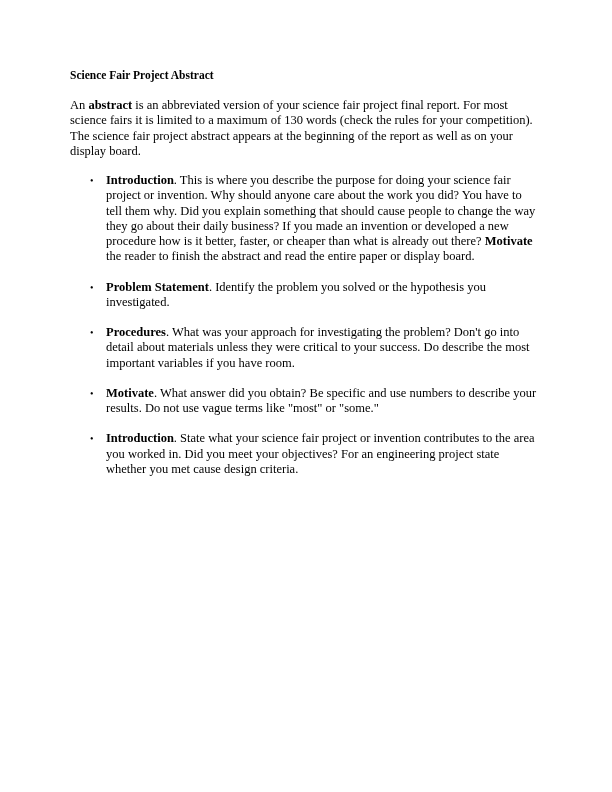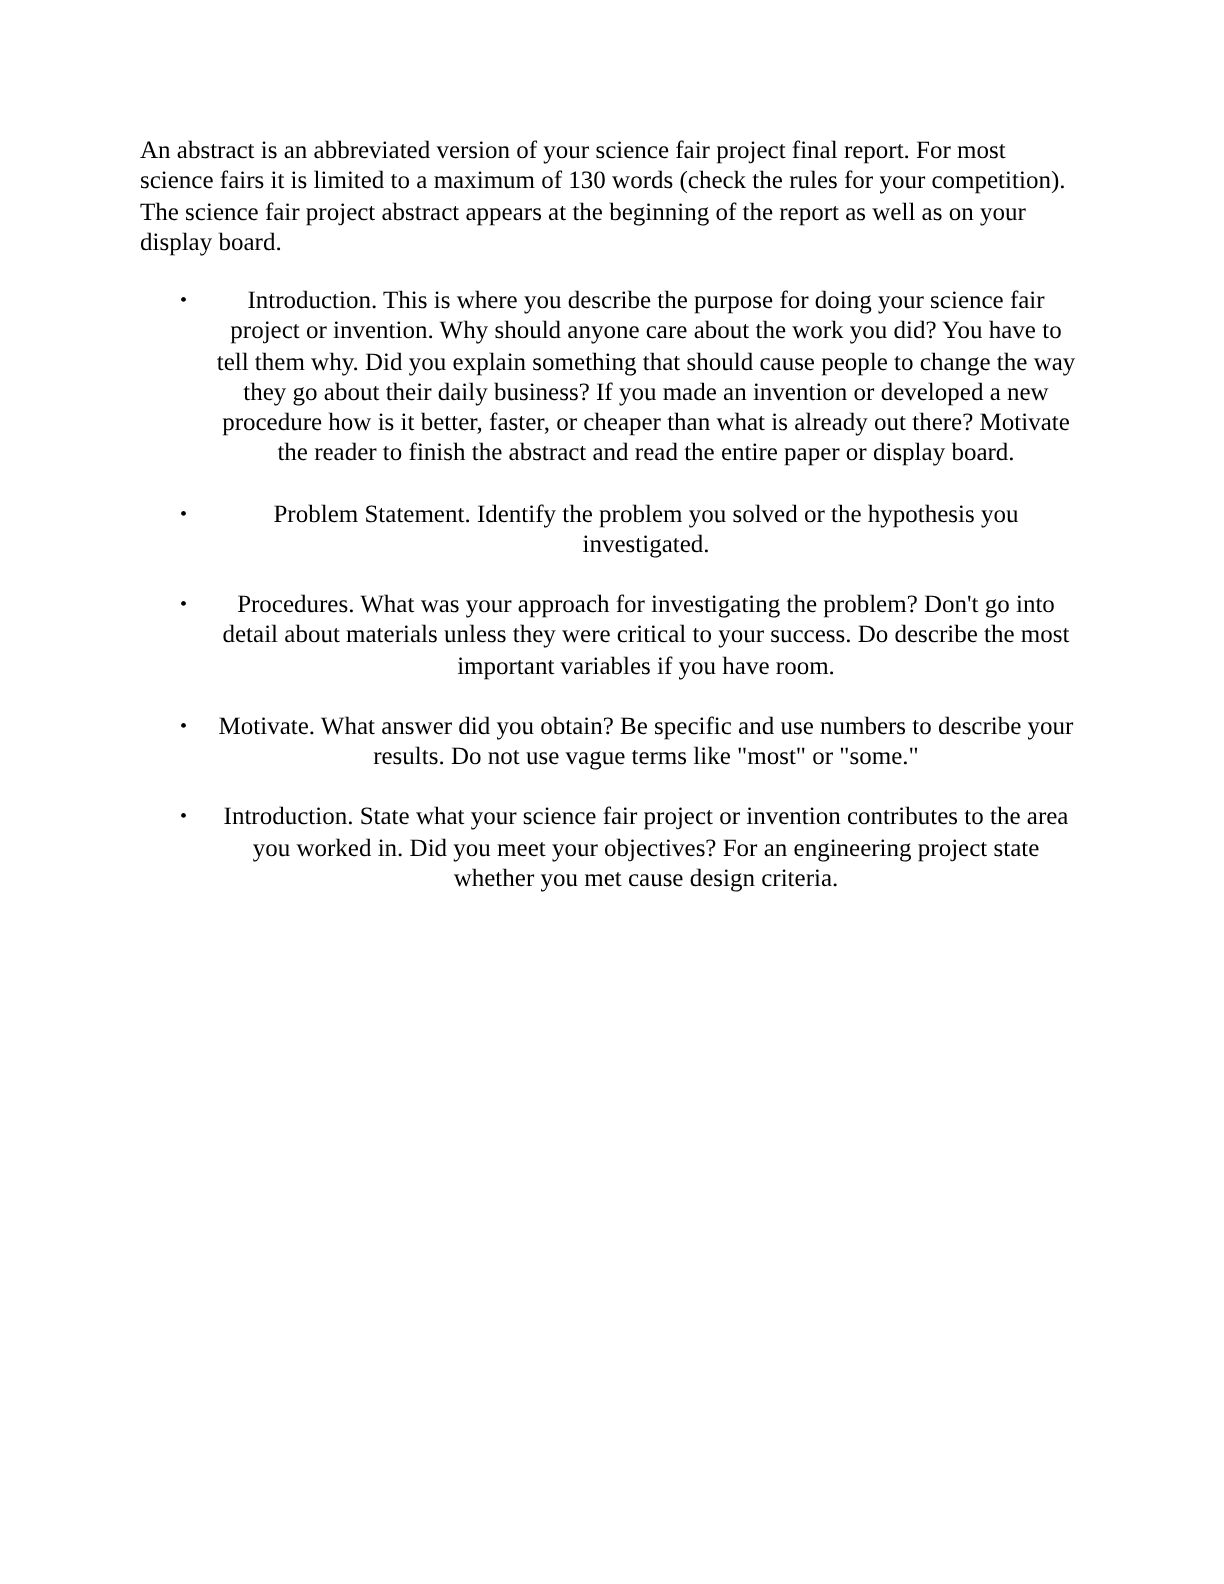--- a/index.html
+++ b/index.html
@@ -42,31 +42,31 @@
     display: inline-block;
     width: 16px;
     margin-left: 20px;
     flex: 0 0 16px;
     font-size: 10px;
     line-height: 15px;
     text-align: left;
   }
   .bullet-text {
     flex: 1;
-    text-align: center;
   }
   strong {
-    font-weight: normal;
+    font-weight: bold;
   }
 </style>
 </head>
 <body>
 
 <div class="page">
 
+  <h1 class="heading">Science Fair Project Abstract</h1>
 
   <p class="para"><span>An </span><strong>abstract</strong><span> is an abbreviated version of your science fair project final report. For most science fairs it is limited to a maximum of 130 words (check the rules for your competition). The science fair project abstract appears at the beginning of the report as well as on your display board.</span></p>
 
 
   <ul class="bullets">
 
     <li class="bullet">
       <span class="marker">•</span>
       <div class="bullet-text"><strong>Introduction</strong><span>. This is where you describe the purpose for doing your science fair project or invention. Why should anyone care about the work you did? You have to tell them why. Did you explain something that should cause people to change the way they go about their daily business? If you made an invention or developed a new procedure how is it better, faster, or cheaper than what is already out there? </span><strong>Motivate</strong><span> the reader to finish the abstract and read the entire paper or display board.</span></div>
     </li>

